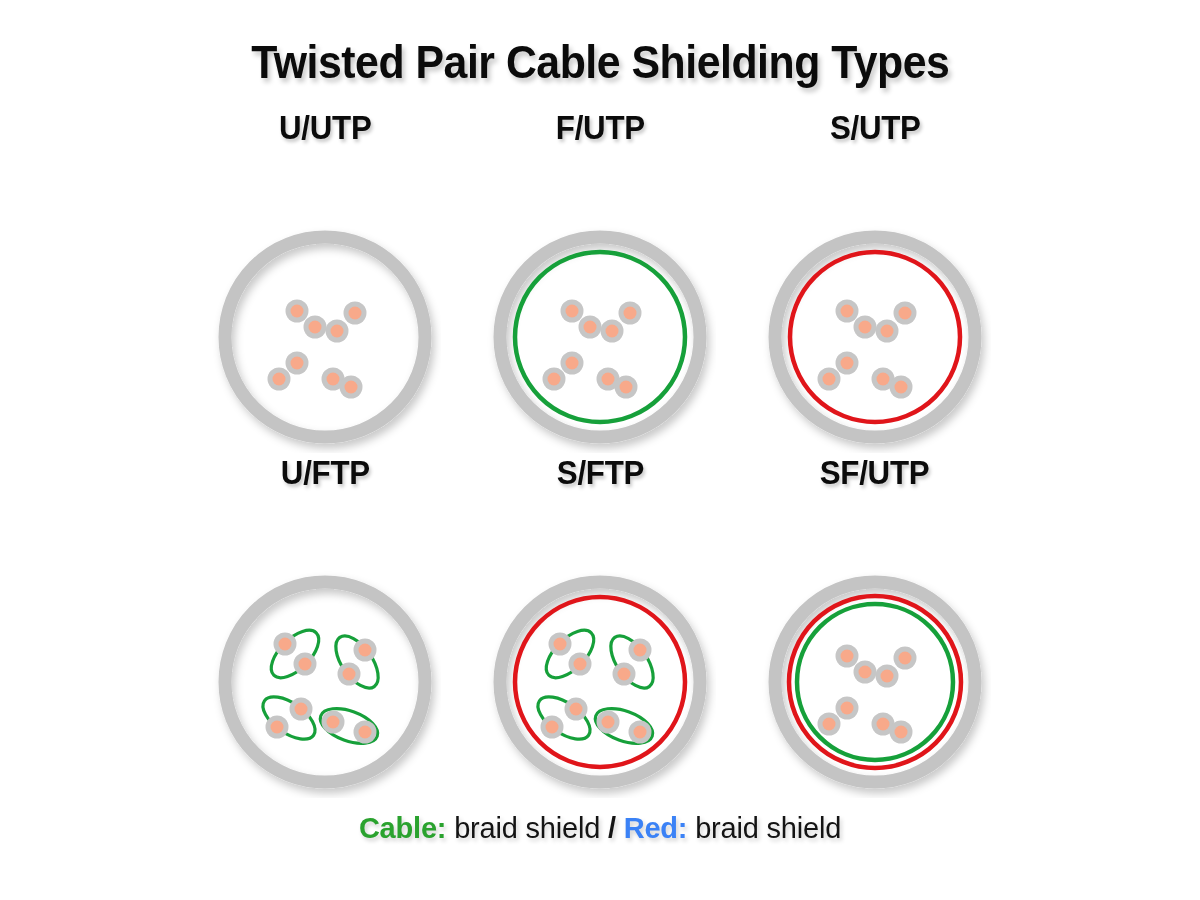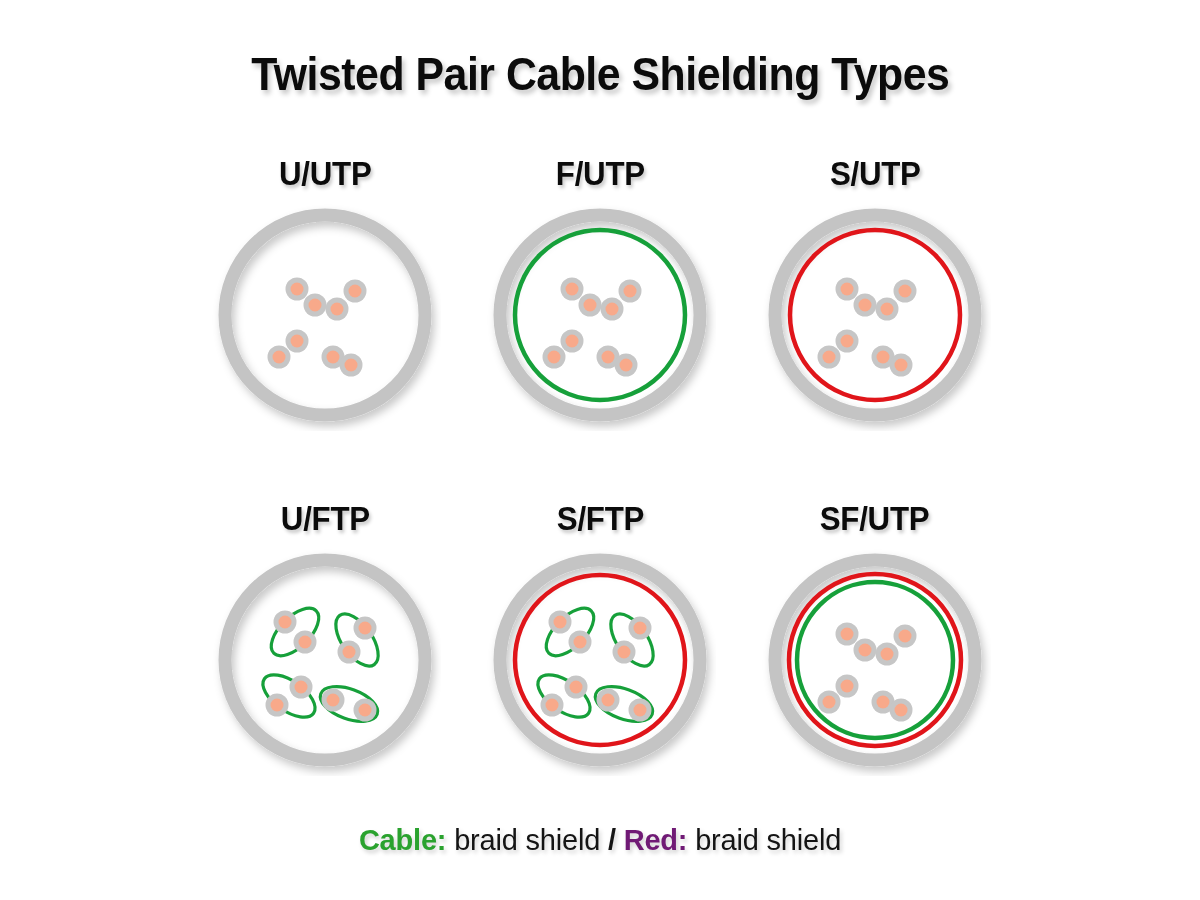--- a/index.html
+++ b/index.html
@@ -13,21 +13,21 @@
     height: 900px;
     overflow: hidden;
     font-family: "Liberation Sans", "DejaVu Sans", sans-serif;
     color: #0d0d0d;
     position: relative;
   }
   .page {
     width: 1200px;
     height: 900px;
     box-sizing: border-box;
-    padding: 12px;
+    padding: 0;
     display: flex;
     flex-direction: column;
     align-items: center;
   }
 
   
   .title {
     margin-top: 38px;
     font-size: 46px;
     font-weight: 700;
@@ -47,21 +47,21 @@
     grid-template-columns: repeat(3, 275px);
     grid-template-rows: repeat(2, 345px);
     justify-content: center;
     column-gap: 0px;
     row-gap: 0px;
   }
   .cell {
     display: flex;
     flex-direction: column;
     align-items: center;
-    justify-content: center;
+    justify-content: space-between;
   }
   .cable-label {
     font-size: 34px;
     font-weight: 700;
     letter-spacing: -0.3px;
     color: #0b0b0b;
     text-shadow: 2px 3px 4px rgba(0,0,0,0.22);
     transform: scaleX(0.92);
     margin-bottom: 6px;
     white-space: nowrap;
@@ -80,21 +80,21 @@
     color: #141414;
     text-shadow: 2px 3px 4px rgba(0,0,0,0.18);
     white-space: nowrap;
     letter-spacing: -0.2px;
   }
   .legend .k-green {
     color: #2aa22e;
     font-weight: 700;
   }
   .legend .k-red {
-    color: #701a75;
+    color: #3b82f6;
     font-weight: 700;
   }
   .legend .sep {
     font-weight: 700;
     color: #141414;
   }
   .legend span { display: inline; }
 </style>
 </head>
 <body>

